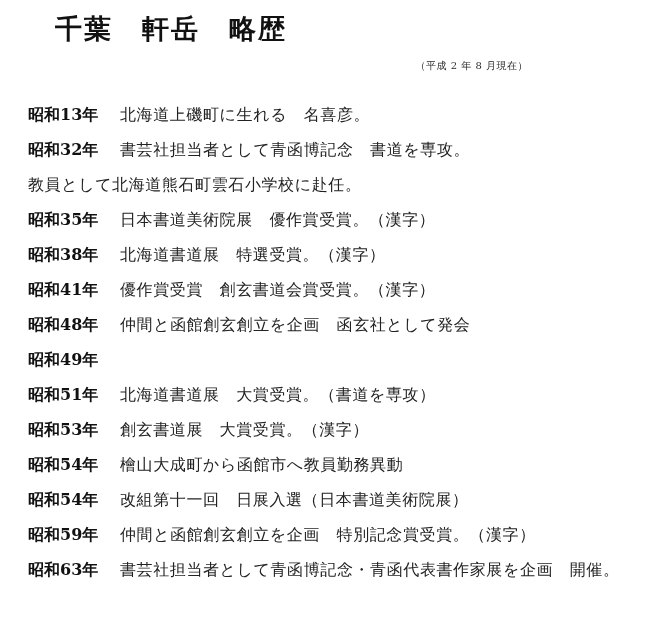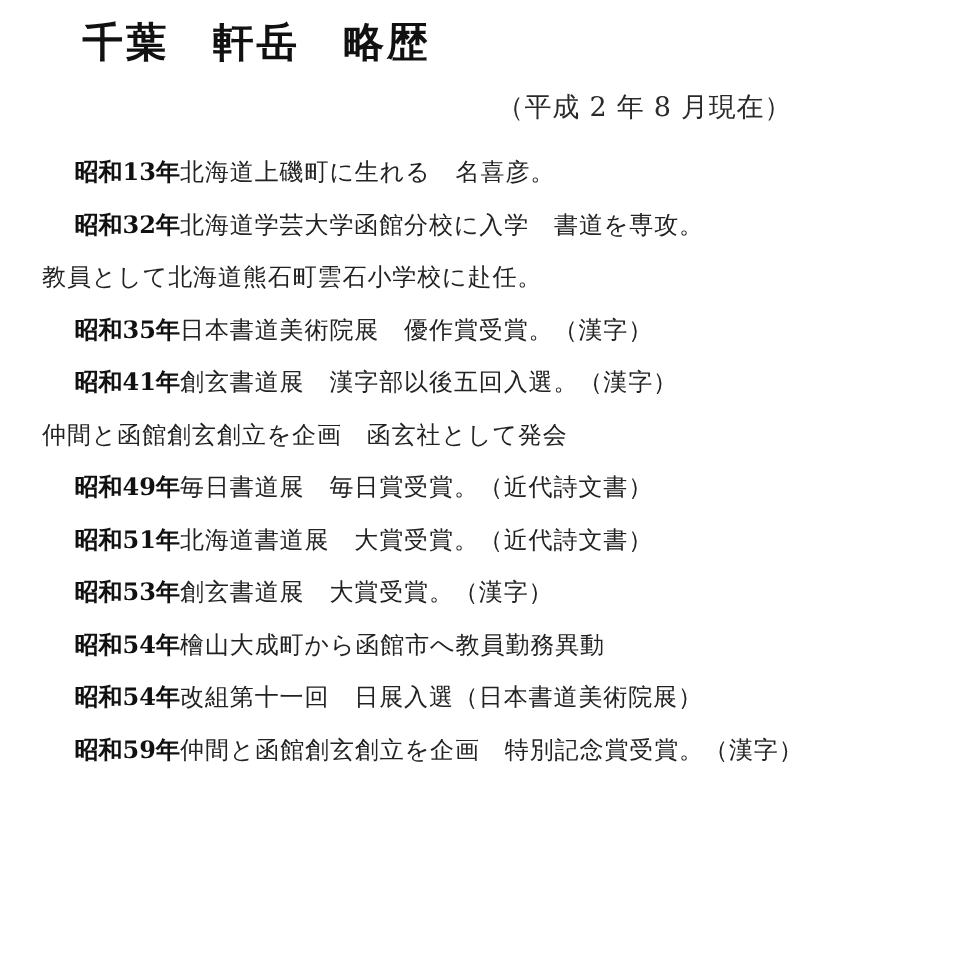--- a/index.html
+++ b/index.html
@@ -16,41 +16,40 @@
     overflow: hidden;
     position: relative;
     -webkit-font-smoothing: antialiased;
   }
 
   .page {
     position: relative;
     width: 646px;
     height: 460px;
     box-sizing: border-box;
-    text-align: right;
   }
 
   
   .doc-title {
     position: absolute;
     left: 55px;
     top: 12px;
     font-size: 27px;
     font-weight: bold;
     letter-spacing: 2px;
     line-height: 1.25;
     white-space: nowrap;
     color: #111111;
   }
 
   .doc-asof {
     position: absolute;
     right: 118px;
     top: 59px;
-    font-size: 18px;
+    font-size: 10px;
     font-weight: normal;
     letter-spacing: 0.5px;
     white-space: nowrap;
     color: #2a2a2a;
   }
 
   
   .entry-list {
     position: absolute;
     left: 0;
@@ -94,55 +93,63 @@
 
   <div class="doc-asof">（平成 2 年 8 月現在）</div>
 
   <div class="entry-list">
       <div class="entry-row">
         <span class="entry-year">昭和13年</span>
         <span class="entry-text">北海道上磯町に生れる　名喜彦。</span>
       </div>
       <div class="entry-row">
         <span class="entry-year">昭和32年</span>
-        <span class="entry-text">北海道学芸大学函館分校に入学　書道を専攻。</span>
+        <span class="entry-text">書芸社担当者として青函博記念　書道を専攻。</span>
       </div>
       <div class="entry-row">
         <span class="entry-text">教員として北海道熊石町雲石小学校に赴任。</span>
       </div>
       <div class="entry-row">
         <span class="entry-year">昭和35年</span>
         <span class="entry-text">日本書道美術院展　優作賞受賞。（漢字）</span>
       </div>
       <div class="entry-row">
-        <span class="entry-year">昭和41年</span>
-        <span class="entry-text">創玄書道展　漢字部以後五回入選。（漢字）</span>
+        <span class="entry-year">昭和38年</span>
+        <span class="entry-text">北海道書道展　特選受賞。（漢字）</span>
       </div>
       <div class="entry-row">
+        <span class="entry-year">昭和41年</span>
+        <span class="entry-text">優作賞受賞　創玄書道会賞受賞。（漢字）</span>
+      </div>
+      <div class="entry-row">
+        <span class="entry-year">昭和48年</span>
         <span class="entry-text">仲間と函館創玄創立を企画　函玄社として発会</span>
       </div>
       <div class="entry-row">
         <span class="entry-year">昭和49年</span>
-        <span class="entry-text">毎日書道展　毎日賞受賞。（近代詩文書）</span>
       </div>
       <div class="entry-row">
         <span class="entry-year">昭和51年</span>
-        <span class="entry-text">北海道書道展　大賞受賞。（近代詩文書）</span>
+        <span class="entry-text">北海道書道展　大賞受賞。（書道を専攻）</span>
       </div>
       <div class="entry-row">
         <span class="entry-year">昭和53年</span>
         <span class="entry-text">創玄書道展　大賞受賞。（漢字）</span>
       </div>
       <div class="entry-row">
         <span class="entry-year">昭和54年</span>
         <span class="entry-text">檜山大成町から函館市へ教員勤務異動</span>
       </div>
       <div class="entry-row">
         <span class="entry-year">昭和54年</span>
         <span class="entry-text">改組第十一回　日展入選（日本書道美術院展）</span>
       </div>
       <div class="entry-row">
         <span class="entry-year">昭和59年</span>
         <span class="entry-text">仲間と函館創玄創立を企画　特別記念賞受賞。（漢字）</span>
       </div>
+      <div class="entry-row">
+        <span class="entry-year">昭和63年</span>
+        <span class="entry-text">書芸社担当者として青函博記念・青函代表書作家展を企画　開催。</span>
+      </div>
     </div>
 
 </div>
 
 </body></html>

